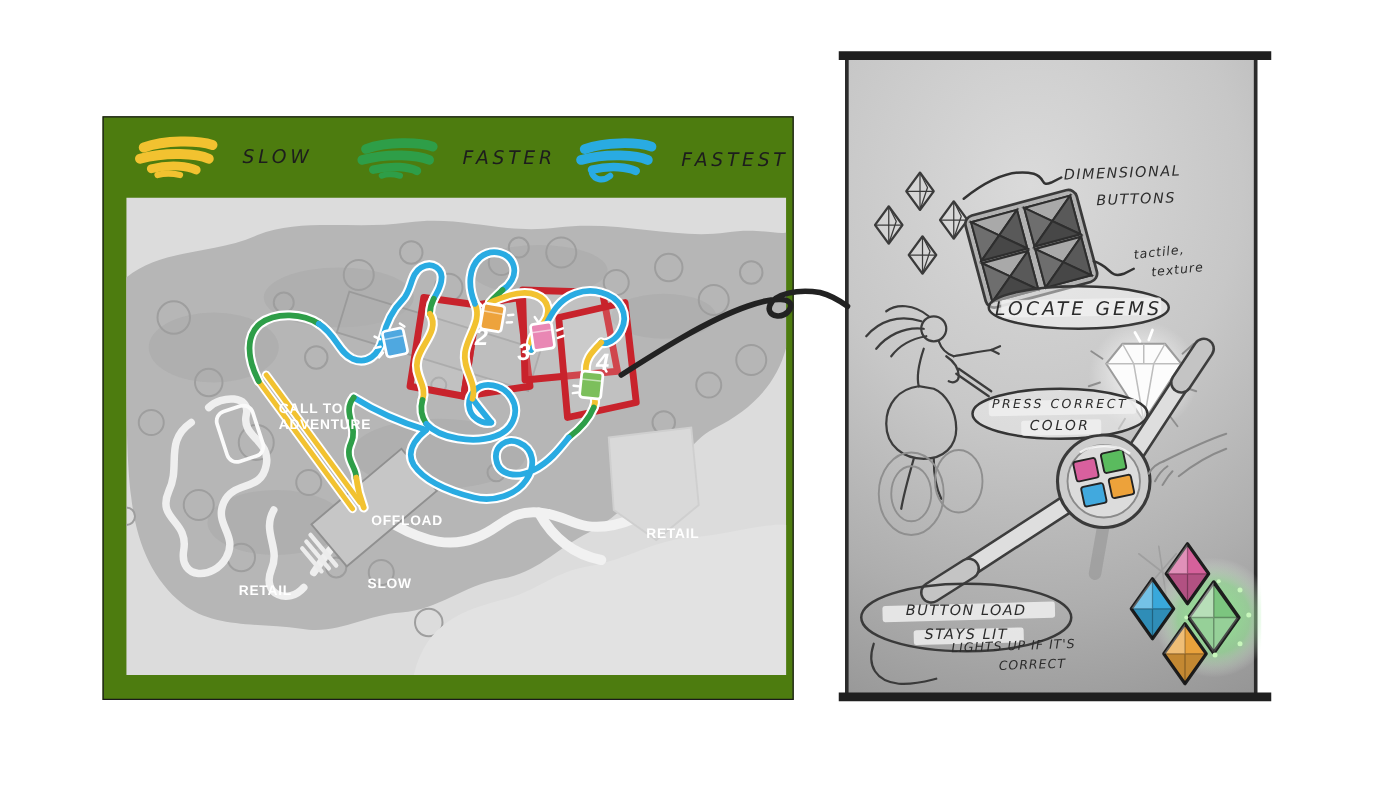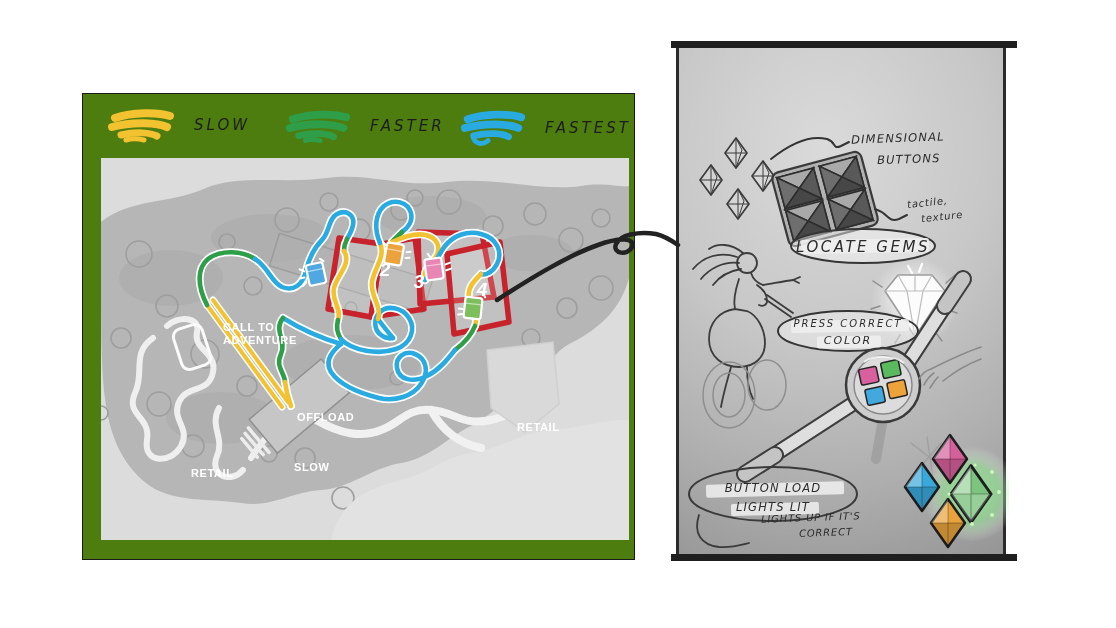--- a/index.html
+++ b/index.html
@@ -495,17 +495,17 @@
     <div class="hl-bar" style="left:52px;top:456px;width:88px;height:12px;transform:rotate(-1.5deg);"></div>
 
     <div class="ann" style="left:172px;top:84px;transform:rotate(-2deg);">DIMENSIONAL</div>
     <div class="ann" style="left:198px;top:105px;transform:rotate(-2deg);">BUTTONS</div>
     <div class="ann ann-small" style="left:228px;top:150px;transform:rotate(-6deg);">tactile,</div>
     <div class="ann ann-small" style="left:242px;top:164px;transform:rotate(-6deg);">texture</div>
     <div class="ann ann-center" style="left:114px;top:191px;width:140px;font-size:15px;letter-spacing:2.5px;">LOCATE GEMS</div>
     <div class="ann ann-center" style="left:99px;top:271px;width:140px;font-size:10px;letter-spacing:2px;">PRESS CORRECT</div>
     <div class="ann ann-center" style="left:99px;top:287px;width:140px;font-size:11px;letter-spacing:2px;font-style:italic;">COLOR</div>
     <div class="ann ann-center" style="left:14px;top:434px;width:160px;">BUTTON LOAD</div>
-    <div class="ann ann-center" style="left:14px;top:453px;width:160px;">LIGHTS LIT</div>
+    <div class="ann ann-center" style="left:14px;top:453px;width:160px;">STAYS LIT</div>
     <div class="ann ann-small" style="left:82px;top:465px;transform:rotate(-2deg);">LIGHTS UP IF IT'S</div>
     <div class="ann ann-small" style="left:120px;top:480px;transform:rotate(-2deg);">CORRECT</div>
   </div>
 </div>
 
 </body></html>

